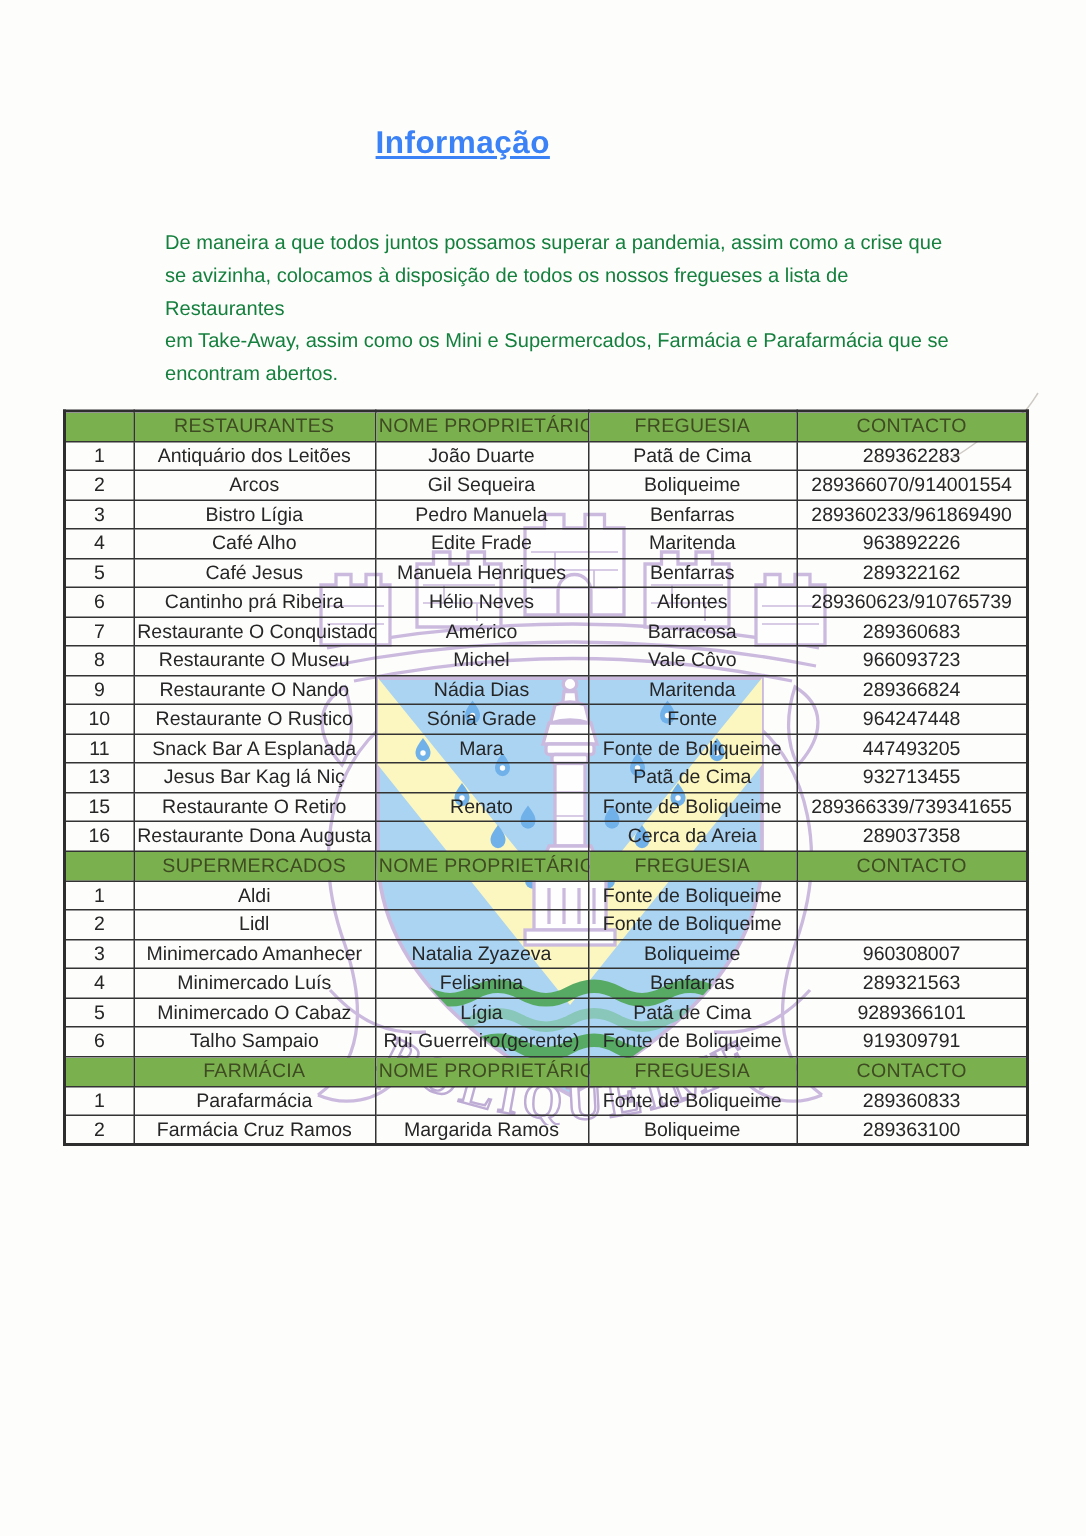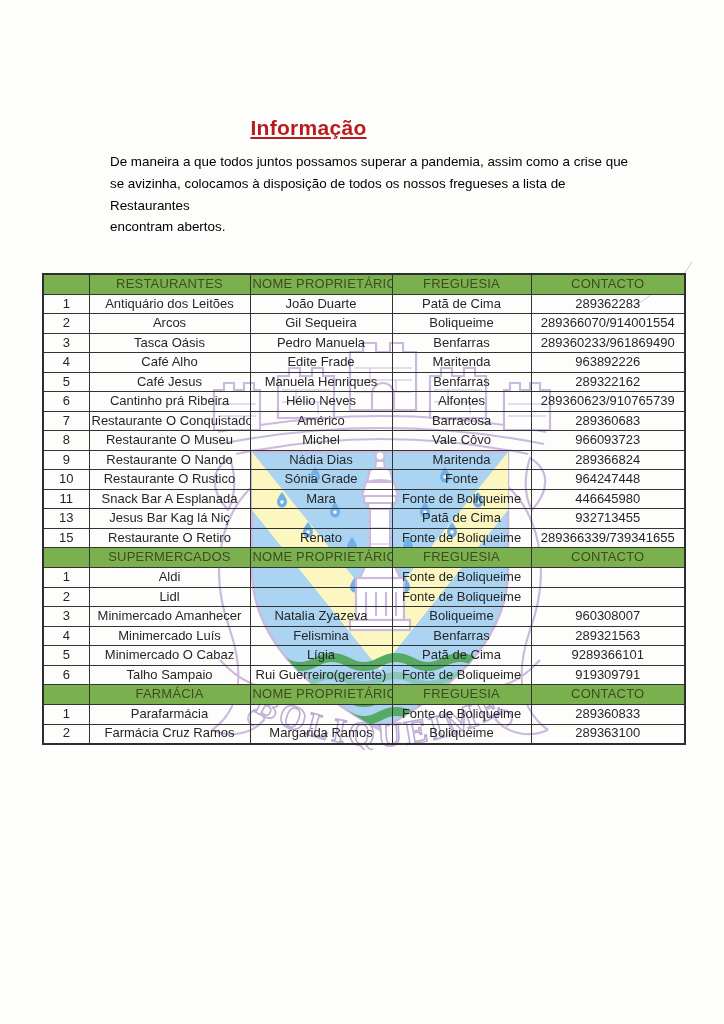--- a/index.html
+++ b/index.html
@@ -16,27 +16,26 @@
   }
   html,body{margin:0;padding:0;}
   body{
     width:724px;height:1024px;position:relative;overflow:hidden;
     background:#fdfdfc;
     font-family:"Liberation Sans","DejaVu Sans",sans-serif;
     color:var(--text_color);
   }
   .page-title{
     position:absolute;top:84px;left:0;width:617px;text-align:center;
-    font-size:21px;font-weight:bold;text-decoration:underline;color:#b91c1c;
+    font-size:21px;font-weight:bold;text-decoration:underline;color:#3b82f6;
     letter-spacing:0.3px;
-    margin-top:32px;
   }
   .intro{
     position:absolute;top:151px;left:110px;width:530px;
-    font-size:13.4px;line-height:21.8px;color:#000000;
+    font-size:13.4px;line-height:21.8px;color:#15803d;
   }
   .watermark{
     position:absolute;left:200px;top:330px;width:380px;height:420px;
     opacity:0.92;pointer-events:none;
   }
   .wm-stroke{fill:none;stroke:var(--outline_lavender);stroke-width:2.2;}
   .wm-solid{fill:#ffffff;stroke:var(--outline_lavender);stroke-width:2.2;}
   .wm-brick{fill:none;stroke:var(--outline_lavender);stroke-width:1.1;}
   .shield-field{fill:var(--shield_blue);stroke:var(--outline_lavender);stroke-width:2.5;}
   .shield-vee{fill:var(--shield_yellow);}
@@ -71,20 +70,21 @@
   }
 </style>
 </head>
 <body>
 
 <div class="page-title">Informação</div>
 
 <div class="intro">
   <div>De maneira a que todos juntos possamos superar a pandemia, assim como a crise que</div>
   <div>se avizinha, colocamos à disposição de todos os nossos fregueses a lista de Restaurantes</div>
+  <div>em Take-Away, assim como os Mini e Supermercados, Farmácia e Parafarmácia que se</div>
   <div>encontram abertos.</div>
 </div>
 
 <svg class="watermark" viewBox="0 0 380 420" xmlns="http://www.w3.org/2000/svg">
   <defs>
     <clipPath id="shieldClip">
       <path d="M52,122 L308,122 L308,240 Q308,330 180,400 Q52,330 52,240 Z"></path>
     </clipPath>
     <path id="dropShape" d="M0,-8 C3,-4 5,-1 5,2 A5,5.5 0 1 1 -5,2 C-5,-1 -3,-4 0,-8 Z"></path>
   </defs>
@@ -209,21 +209,21 @@
       </tr>
       <tr>
         <td>2</td>
         <td>Arcos</td>
         <td>Gil Sequeira</td>
         <td>Boliqueime</td>
         <td>289366070/914001554</td>
       </tr>
       <tr>
         <td>3</td>
-        <td>Tasca Oásis</td>
+        <td>Bistro Lígia</td>
         <td>Pedro Manuela</td>
         <td>Benfarras</td>
         <td>289360233/961869490</td>
       </tr>
       <tr>
         <td>4</td>
         <td>Café Alho</td>
         <td>Edite Frade</td>
         <td>Maritenda</td>
         <td>963892226</td>
@@ -268,35 +268,42 @@
         <td>Restaurante O Rustico</td>
         <td>Sónia Grade</td>
         <td>Fonte</td>
         <td>964247448</td>
       </tr>
       <tr>
         <td>11</td>
         <td>Snack Bar A Esplanada</td>
         <td>Mara</td>
         <td>Fonte de Boliqueime</td>
-        <td>446645980</td>
+        <td>447493205</td>
       </tr>
       <tr>
         <td>13</td>
         <td>Jesus Bar Kag lá Niç</td>
         <td></td>
         <td>Patã de Cima</td>
         <td>932713455</td>
       </tr>
       <tr>
         <td>15</td>
         <td>Restaurante O Retiro</td>
         <td>Renato</td>
         <td>Fonte de Boliqueime</td>
         <td>289366339/739341655</td>
+      </tr>
+      <tr>
+        <td>16</td>
+        <td>Restaurante Dona Augusta</td>
+        <td></td>
+        <td>Cerca da Areia</td>
+        <td>289037358</td>
       </tr>
       <tr class="header-row">
         <td></td>
         <td>SUPERMERCADOS</td>
         <td>NOME PROPRIETÁRIO</td>
         <td>FREGUESIA</td>
         <td>CONTACTO</td>
       </tr>
       <tr>
         <td>1</td>

